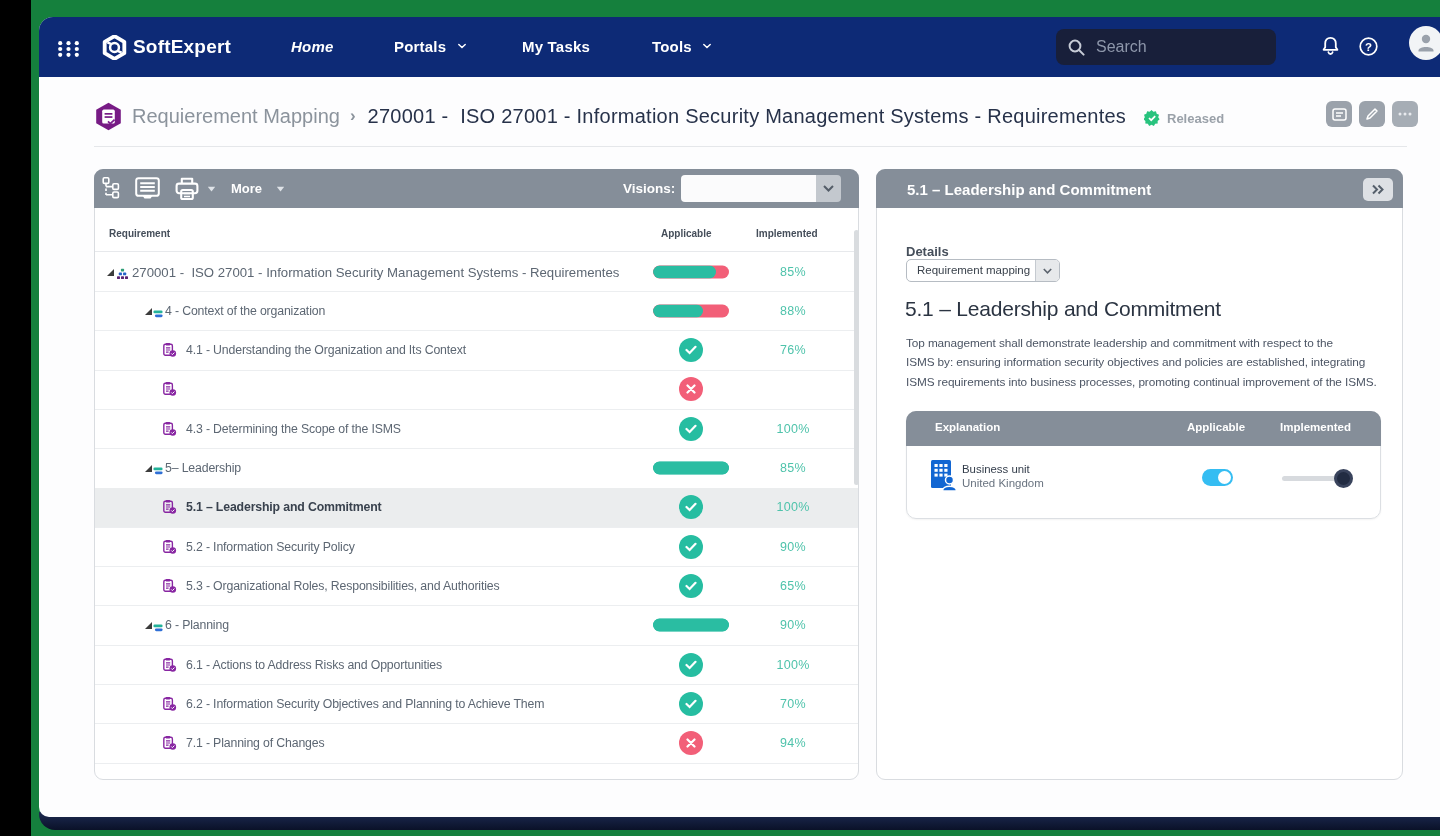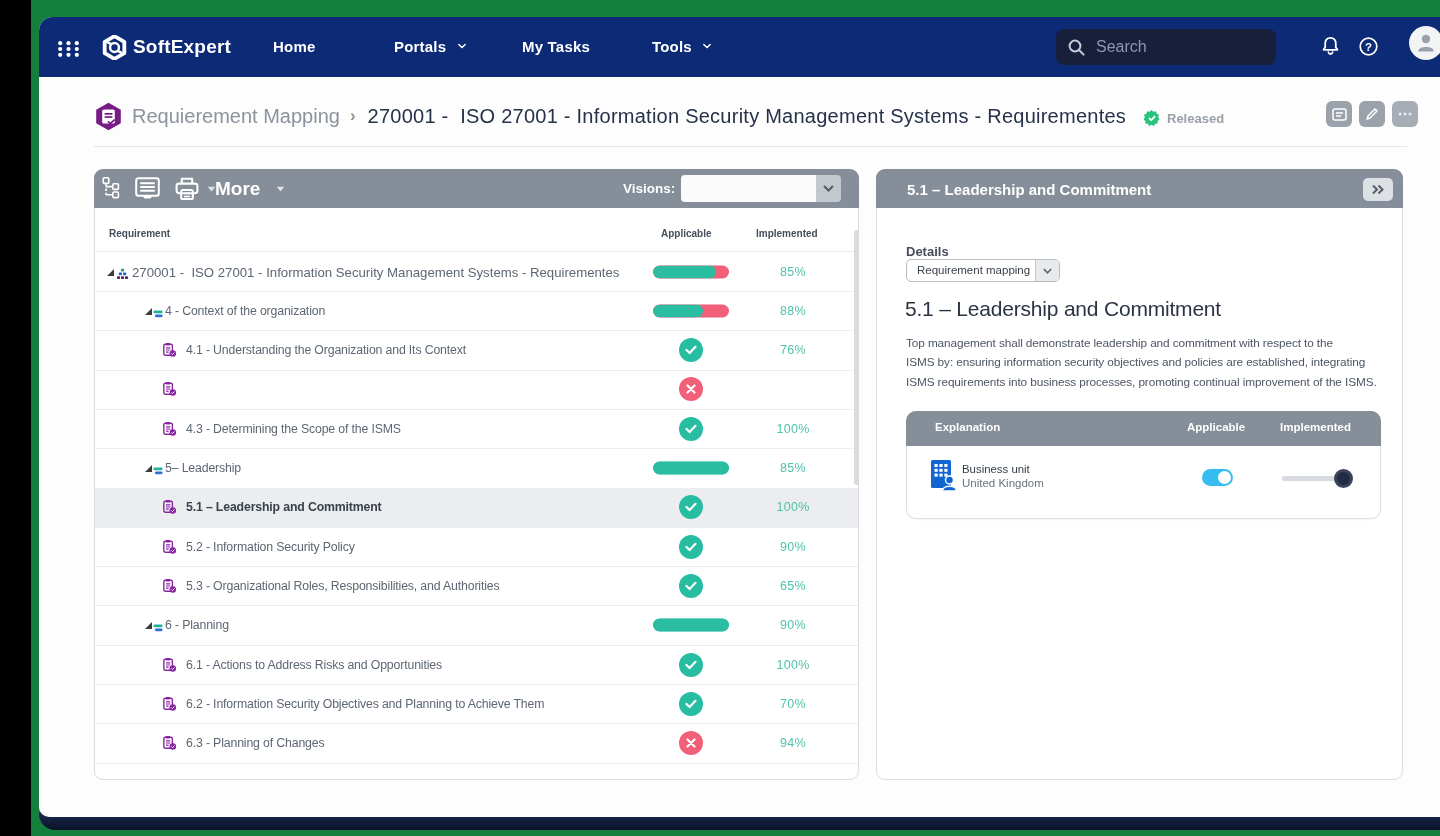--- a/index.html
+++ b/index.html
@@ -90,21 +90,21 @@
             <circle cx="10.5" cy="13.8" r="2.1"></circle>
             <circle cx="18.8" cy="13.8" r="2.1"></circle>
         </g>
       </svg>
       <svg class="abs" style="left:63px;top:18px" width="25" height="25" viewBox="0 0 26 26">
         <path d="M13 1.2 L23.2 7.1 V18.9 L13 24.8 L2.8 18.9 V7.1 Z" fill="none" stroke="#fff" stroke-width="4" stroke-linejoin="round"></path>
         <circle cx="13" cy="13" r="4.6" fill="none" stroke="#fff" stroke-width="2.6"></circle>
         <path d="M9.8 9.4 L5.6 7.6 M16.2 16.6 L20.4 18.4" stroke="#fff" stroke-width="2.6"></path>
       </svg>
       <div class="navitem" style="left:94px; font-size:19px; letter-spacing:.2px;">SoftExpert</div>
-      <div class="navitem" style="left:234px;">Home</div>
+      <div class="navitem" style="left:252px;font-style:italic;">Home</div>
       <div class="navitem" style="left:355px;">Portals
         <svg class="navchev" width="10" height="7" viewBox="0 0 10 7">
             <path d="M1 1.5 L5 5.5 L9 1.5" stroke="#fff" stroke-width="1.8" fill="none" stroke-linecap="round"></path>
           </svg>
       </div>
       <div class="navitem" style="left:483px;">My Tasks</div>
       <div class="navitem" style="left:613px;">Tools
         <svg class="navchev" width="10" height="7" viewBox="0 0 10 7">
             <path d="M1 1.5 L5 5.5 L9 1.5" stroke="#fff" stroke-width="1.8" fill="none" stroke-linecap="round"></path>
           </svg>
@@ -190,21 +190,21 @@
           <g fill="none" stroke="#fff" stroke-width="2.1">
             <path d="M7.8 7.6 V2.8 H18.2 V7.6" stroke-linejoin="round"></path>
             <rect x="2.6" y="7.6" width="20.8" height="9.6" rx="2.4"></rect>
             <rect x="7.2" y="14" width="11.6" height="9" rx="1.6"></rect>
             <path d="M10 17.5 H16 M10 20.5 H16" stroke-width="1.4"></path>
           </g>
         </svg>
         <svg class="tico" style="left:113px;top:17px" width="9" height="6" viewBox="0 0 9 6">
             <path d="M0.8 0.8 L8.2 0.8 L4.5 5.4 Z" fill="#dfe3e8"></path>
           </svg>
-        <div class="abs" style="left:121px;top:0;height:39px;line-height:39px;color:#fff;font-size:19px;font-weight:700;">More</div>
+        <div class="abs" style="left:137px;top:0;height:39px;line-height:39px;color:#fff;font-size:13px;font-weight:700;">More</div>
         <svg class="tico" style="left:182px;top:17px" width="9" height="6" viewBox="0 0 9 6">
             <path d="M0.8 0.8 L8.2 0.8 L4.5 5.4 Z" fill="#dfe3e8"></path>
           </svg>
         <div class="abs" style="left:529px;top:0;height:39px;line-height:39px;color:#fff;font-size:13.5px;font-weight:700;">Visions:</div>
         <div class="abs" style="left:587px;top:6px;width:135px;height:27px;background:#fbfbfc;border-radius:4px 0 0 4px;"></div>
         <div class="abs" style="left:722px;top:6px;width:25px;height:27px;background:#c3c8ce;border-radius:0 4px 4px 0;display:flex;align-items:center;justify-content:center;">
           <svg width="11" height="7" viewBox="0 0 11 7">
               <path d="M1 1 L5.5 5.5 L10 1" stroke="#545d68" stroke-width="2" fill="none"></path>
             </svg>
         </div>
@@ -418,21 +418,21 @@
             <div class="pct">70%</div>
           </div>
           <div class="trow " style="top:553.5999999999999px;">
             <div class="abs" style="left:68px;top:50%;transform:translateY(-50%);height:15px"><svg width="14" height="15" viewBox="0 0 17 18">
                 <rect x="3.2" y="0.6" width="5.6" height="3" rx="1" fill="#8826a2"></rect>
                 <rect x="1" y="2" width="10.4" height="13.4" rx="1.8" fill="none" stroke="#8826a2" stroke-width="1.7"></rect>
                 <path d="M3.6 6.4 H8.8 M3.6 9 H8.8 M3.6 11.6 H6.8" stroke="#8826a2" stroke-width="1.4"></path>
                 <circle cx="11.9" cy="13.2" r="4" fill="#8826a2"></circle>
                 <path d="M10 13.2 L11.4 14.6 L13.9 12.1" stroke="#fff" stroke-width="1.2" fill="none"></path>
               </svg></div>
-            <div class="rowtext" style="left:91px;">6.3 - Planning of Changes</div>
+            <div class="rowtext" style="left:91px;">7.1 - Planning of Changes</div>
             <div class="cell-a">
               <div class="chk no">
                 <svg width="10" height="10" viewBox="0 0 10 10">
                   <path d="M1.5 1.5 L8.5 8.5 M8.5 1.5 L1.5 8.5" stroke="#fff" stroke-width="2.2" stroke-linecap="round"></path>
                 </svg>
               </div>
             </div>
             <div class="pct">94%</div>
           </div>
         </div>

